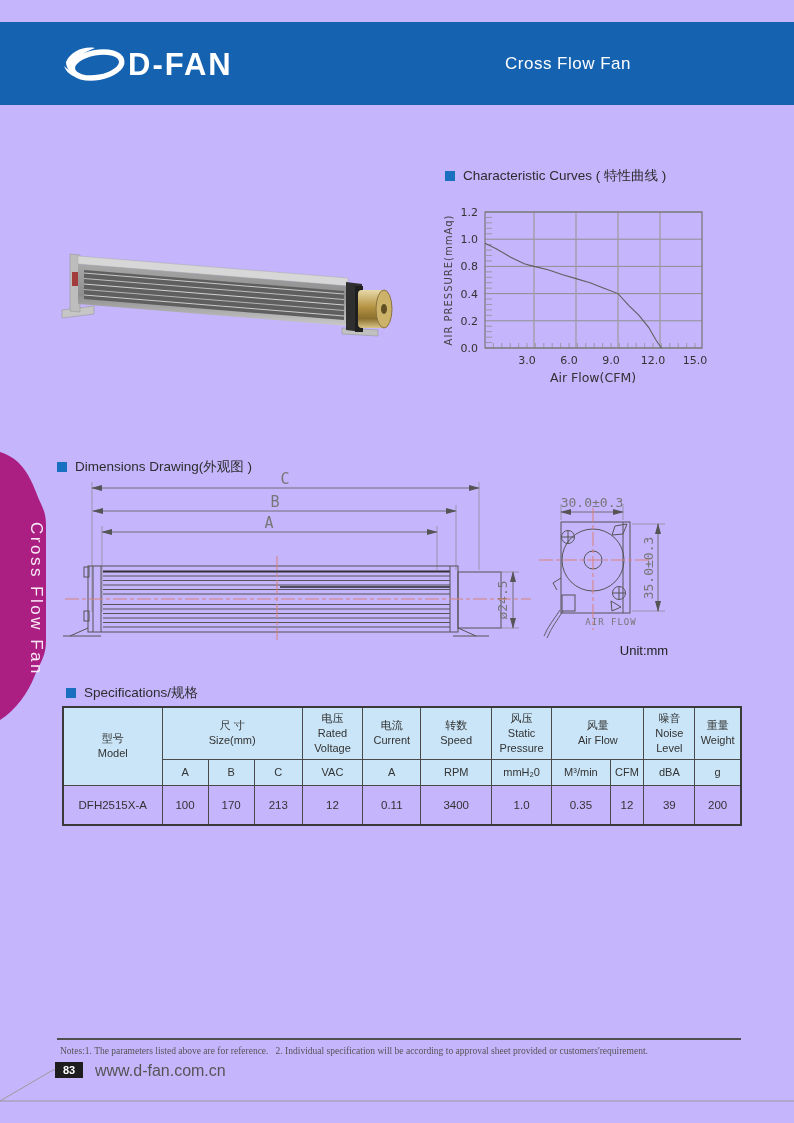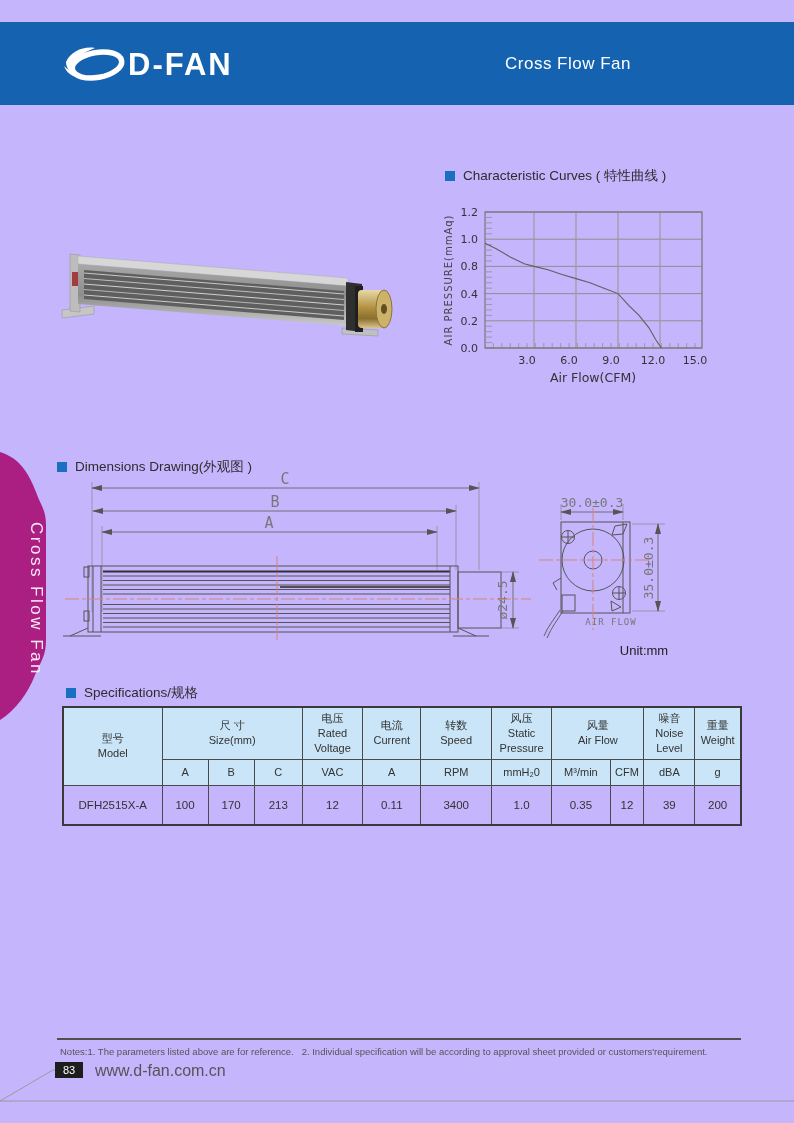--- a/index.html
+++ b/index.html
@@ -37,23 +37,23 @@
   
   .specs-table{position:absolute;left:62px;top:706px;width:680px;border-collapse:collapse;
                table-layout:fixed;font-size:11px;color:#333;}
   .specs-table th,.specs-table td{border:1px solid #4a4a4a;text-align:center;vertical-align:middle;
                white-space:pre-line;font-weight:normal;padding:0 2px;}
   .specs-table th{background:var(--th-bg);line-height:1.35;}
   .specs-table{border:2px solid #3a3a3a;}
   .row-h1{height:52px;} .row-h2{height:26px;} .row-data{height:40px;font-size:11.5px;}
   
   .foot-rule{position:absolute;left:57px;top:1038px;width:684px;height:2px;background:#4f4f4f;}
-  .notes{position:absolute;left:60px;top:1046px;width:690px;font-size:9.5px;color:#555;white-space:pre-wrap;}
+  .notes{position:absolute;left:60px;top:1046px;width:690px;font-size:9.5px;color:#555;white-space:pre-wrap;font-family:Liberation Serif, serif;}
   .page-badge{position:absolute;left:55px;top:1062px;width:28px;height:16px;background:var(--badge-bg);
-              color:#fff;font-size:11px;font-weight:normal;display:flex;align-items:center;justify-content:center;}
+              color:#fff;font-size:11px;font-weight:bold;display:flex;align-items:center;justify-content:center;}
   .site-url{position:absolute;left:95px;top:1063px;font-size:16px;color:#555;line-height:16px;text-align:center;}
   #corner-svg{position:absolute;left:0;top:1055px;}
 </style>
 </head>
 <body>
 
 <div class="page">
 
   <div class="page-header">
     <div class="logo">

